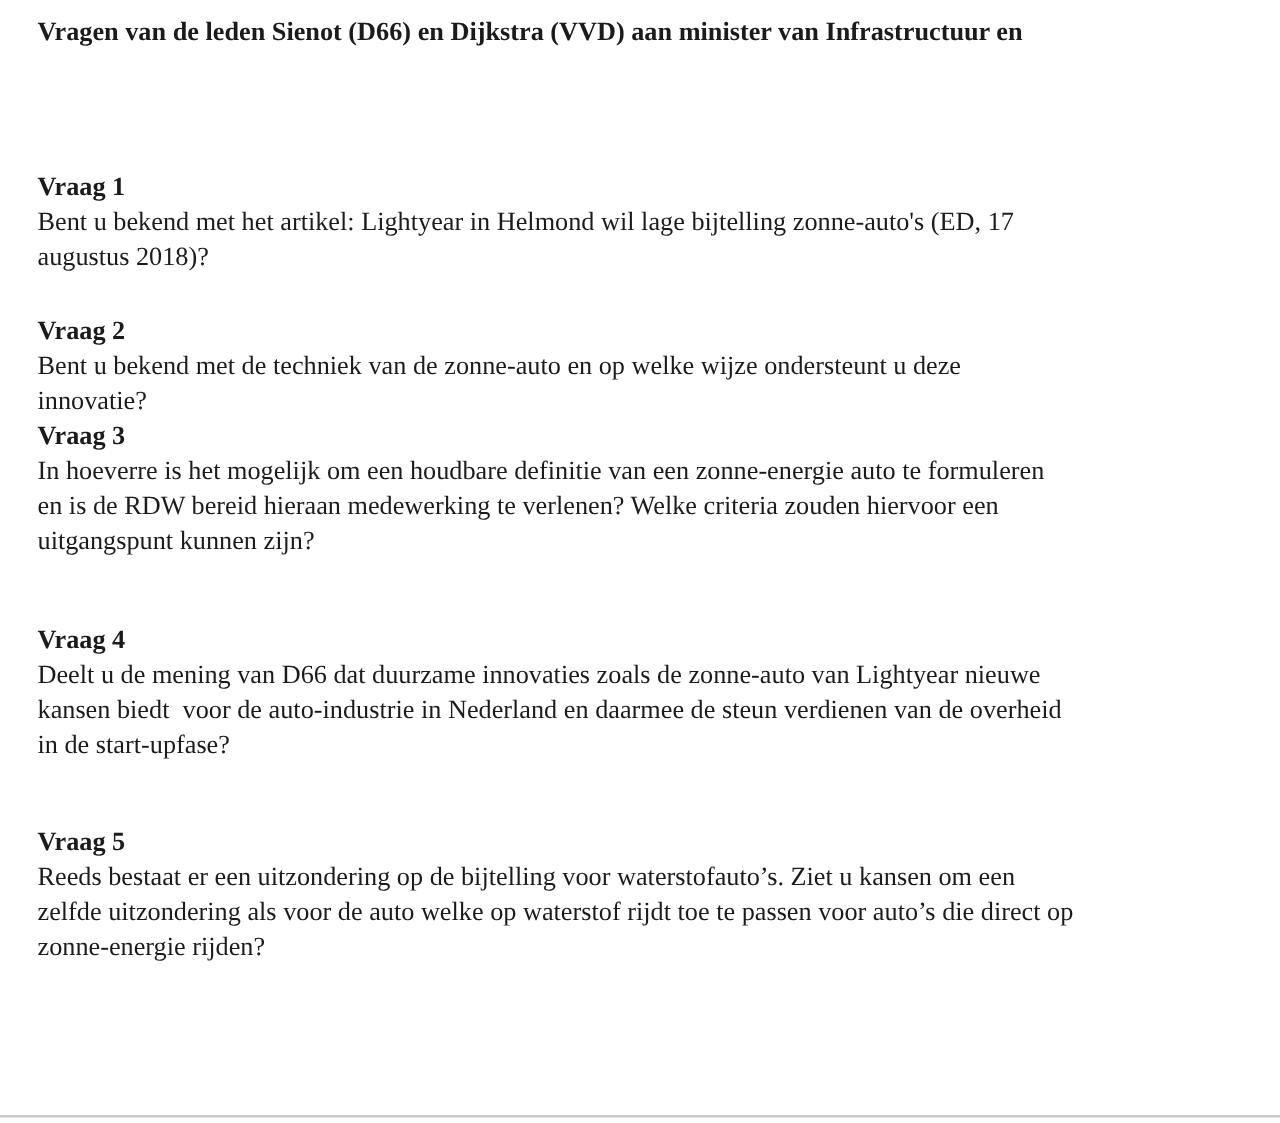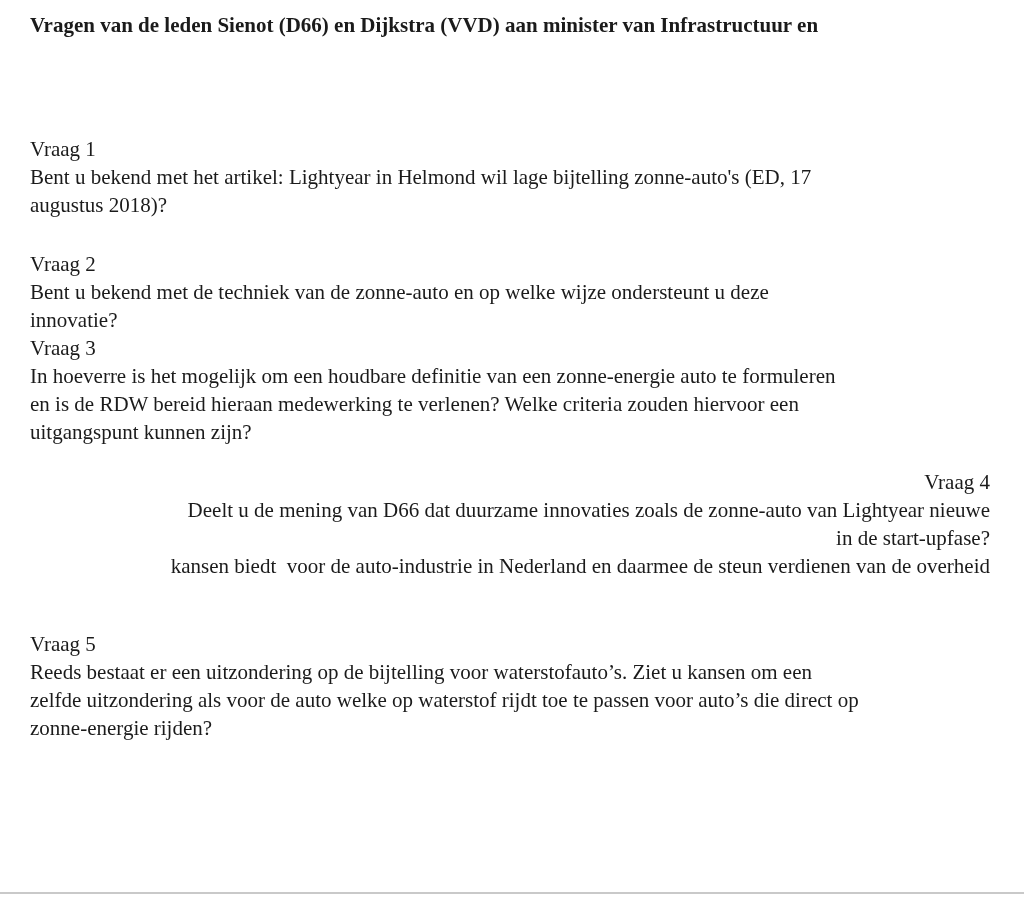--- a/index.html
+++ b/index.html
@@ -23,26 +23,26 @@
     border-radius: 10px;
   }
   .doc-title {
     font-weight: bold;
     line-height: 30px;
     max-width: 950px;
   }
   .title-line { white-space: pre; }
   .title-suffix { font-weight: normal; }
   .question { max-width: 960px; }
-  .q-heading { font-weight: normal; }
+  .q-heading { font-weight: bold; }
   .q-line { white-space: pre; }
   .sec-1 { margin-top: 95px; }
   .sec-2 { margin-top: 31px; }
   .sec-3 { }
-  .sec-4 { margin-top: 22px; text-align: right; }
+  .sec-4 { margin-top: 51px; }
   .sec-5 { margin-top: 50px; }
   .bottom-divider {
     position: absolute;
     left: 0;
     top: 892px;
     width: 1024px;
     height: 2px;
     background: #c9c9c9;
   }
 </style>
@@ -70,22 +70,22 @@
   <div class="question sec-3">
     <div class="q-heading">Vraag 3</div>
     <div class="q-line">In hoeverre is het mogelijk om een houdbare definitie van een zonne-energie auto te formuleren</div>
     <div class="q-line">en is de RDW bereid hieraan medewerking te verlenen? Welke criteria zouden hiervoor een</div>
     <div class="q-line">uitgangspunt kunnen zijn?</div>
   </div>
 
   <div class="question sec-4">
     <div class="q-heading">Vraag 4</div>
     <div class="q-line">Deelt u de mening van D66 dat duurzame innovaties zoals de zonne-auto van Lightyear nieuwe</div>
+    <div class="q-line">kansen biedt  voor de auto-industrie in Nederland en daarmee de steun verdienen van de overheid</div>
     <div class="q-line">in de start-upfase?</div>
-    <div class="q-line">kansen biedt  voor de auto-industrie in Nederland en daarmee de steun verdienen van de overheid</div>
   </div>
 
   <div class="question sec-5">
     <div class="q-heading">Vraag 5</div>
     <div class="q-line">Reeds bestaat er een uitzondering op de bijtelling voor waterstofauto’s. Ziet u kansen om een</div>
     <div class="q-line">zelfde uitzondering als voor de auto welke op waterstof rijdt toe te passen voor auto’s die direct op</div>
     <div class="q-line">zonne-energie rijden?</div>
   </div>
 
 </div>

